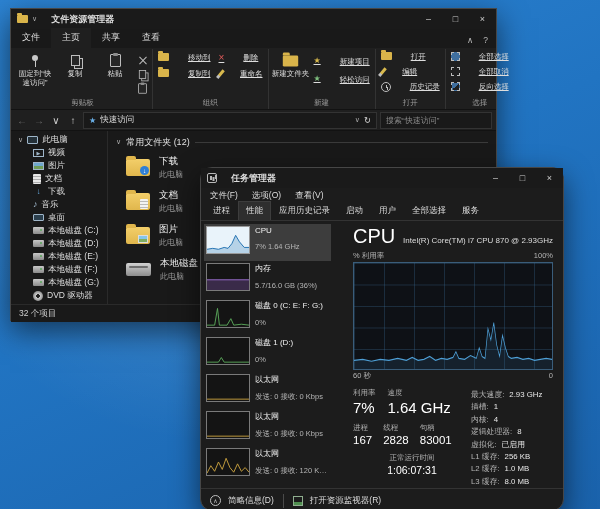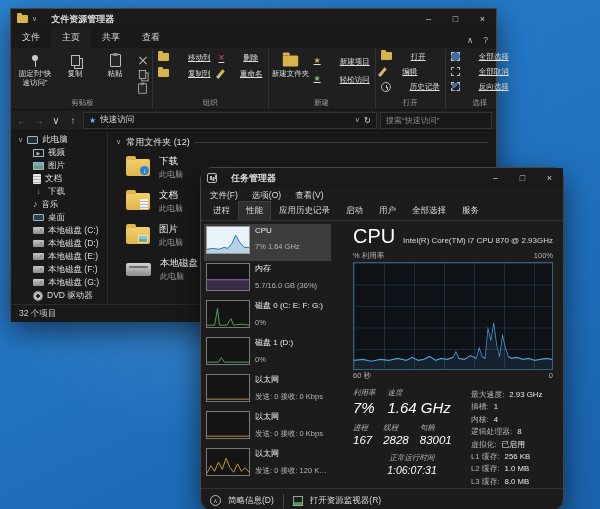--- a/index.html
+++ b/index.html
@@ -149,21 +149,21 @@
   .chart-top { margin-top:3px; } .chart-bottom { margin-top:1px; }
   .csp { flex:1; }
   .chart { height:108px; border:1px solid #3a5d7a; background:#0e1116; position:relative; margin-top:1px;
            background-image:
              linear-gradient(to right, rgba(62,118,165,.28) 1px, transparent 1px),
              linear-gradient(to bottom, rgba(62,118,165,.28) 1px, transparent 1px);
            background-size:30px 21.5px; }
   .chart svg { position:absolute; inset:0; width:100%; height:100%; }
 
   .statsrow { display:flex; margin-top:7px; }
-  .stats-left { width:118px; flex:none;font-style:italic; }
+  .stats-left { width:118px; flex:none; }
   .bigstats { display:flex; gap:12px; }
   .stat .lbl { font-size:7.5px; color:#b0b0b0; }
   .stat .val { font-size:15px; color:#fff; font-weight:400; margin-top:1px; }
   .midstats { display:flex; gap:11px; margin-top:7px; }
   .stat .val2 { font-size:11.5px; color:#fff; margin-top:1px; }
   .uptime { margin-top:7px;text-align:center; }
   .stat .val3 { font-size:10.5px; color:#fff; margin-top:1px; }
   .cpuinfo { flex:1; font-size:7.8px; color:#b5b5b5; line-height:12.4px; padding-top:1px; min-width:0; }
   .irow { display:flex; gap:5px; white-space:nowrap; }
   .ival { color:#e8e8e8; }

